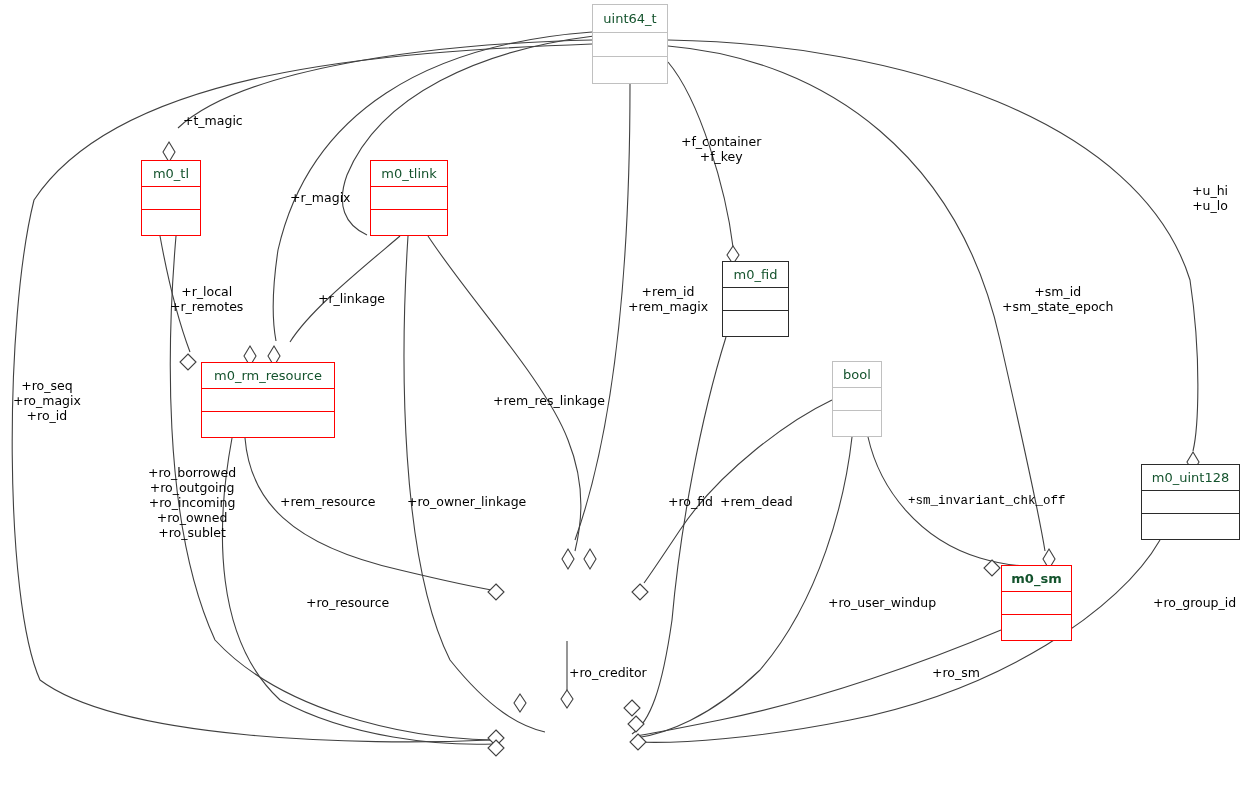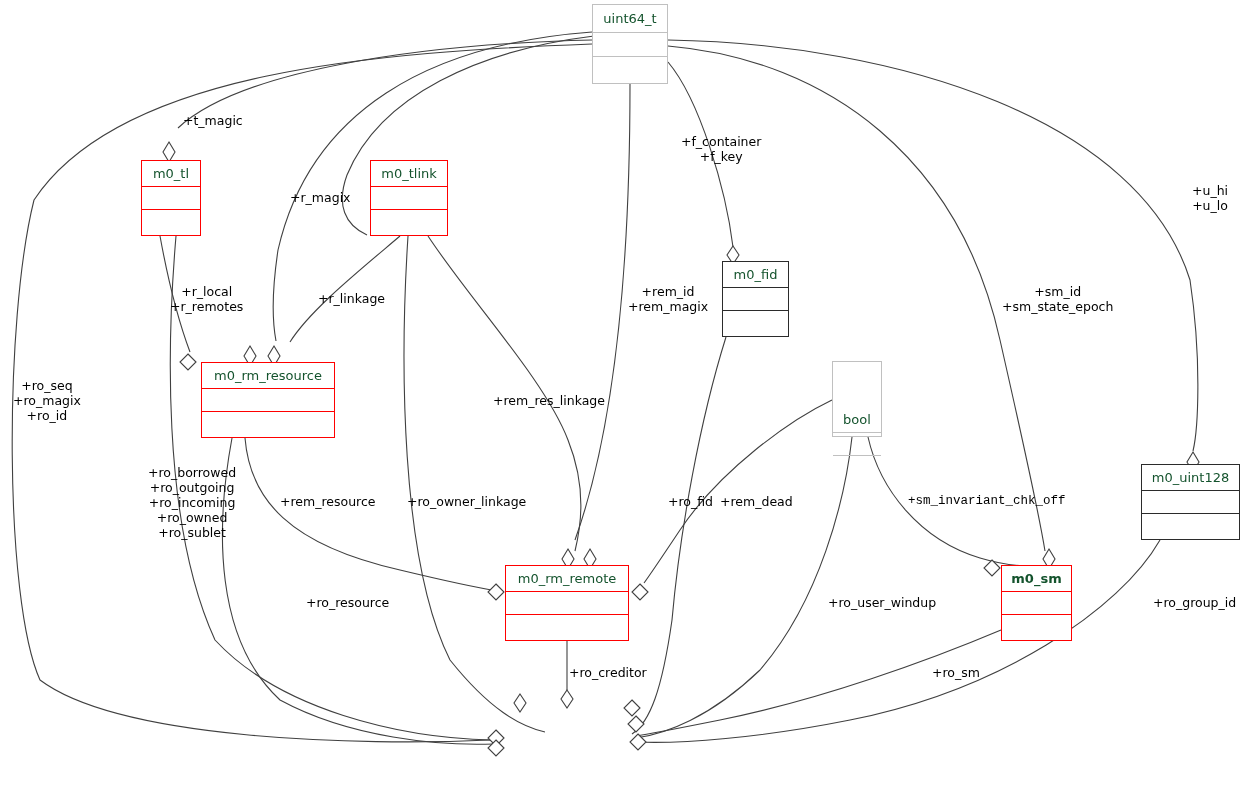--- a/index.html
+++ b/index.html
@@ -185,36 +185,31 @@
     <div class="row" style="height:23px;"></div>
   </div>
 
   <div class="node red" style="left:201px; top:362px; width:134px; height:76px;">
     <div class="title" style="height:26px;">m0_rm_resource</div>
     <div class="row first" style="height:23px;"></div>
     <div class="row" style="height:23px;"></div>
   </div>
 
   <div class="node gray" style="left:832px; top:361px; width:50px; height:76px;">
-    <div class="title" style="height:26px;margin-top:45px;">bool</div>
+    <div class="title" style="height:26px;">bool</div>
     <div class="row first" style="height:23px;"></div>
     <div class="row" style="height:23px;"></div>
   </div>
 
   <div class="node black" style="left:1141px; top:464px; width:99px; height:76px;">
     <div class="title" style="height:26px;">m0_uint128</div>
     <div class="row first" style="height:23px;"></div>
     <div class="row" style="height:23px;"></div>
   </div>
 
-  <div class="node red" style="left:505px; top:565px; width:124px; height:76px;">
-    <div class="title" style="height:26px;">m0_rm_remote</div>
-    <div class="row first" style="height:23px;"></div>
-    <div class="row" style="height:23px;"></div>
-  </div>
 
   <div class="node red" style="left:1001px; top:565px; width:71px; height:76px;">
     <div class="title" style="height:26px;font-weight:bold;">m0_sm</div>
     <div class="row first" style="height:23px;"></div>
     <div class="row" style="height:23px;"></div>
   </div>
 
 
   <div class="edge-label" style="left:183px;  top:113px;">+t_magic</div>
   <div class="edge-label" style="left:290px;  top:190px;">+r_magix</div>

